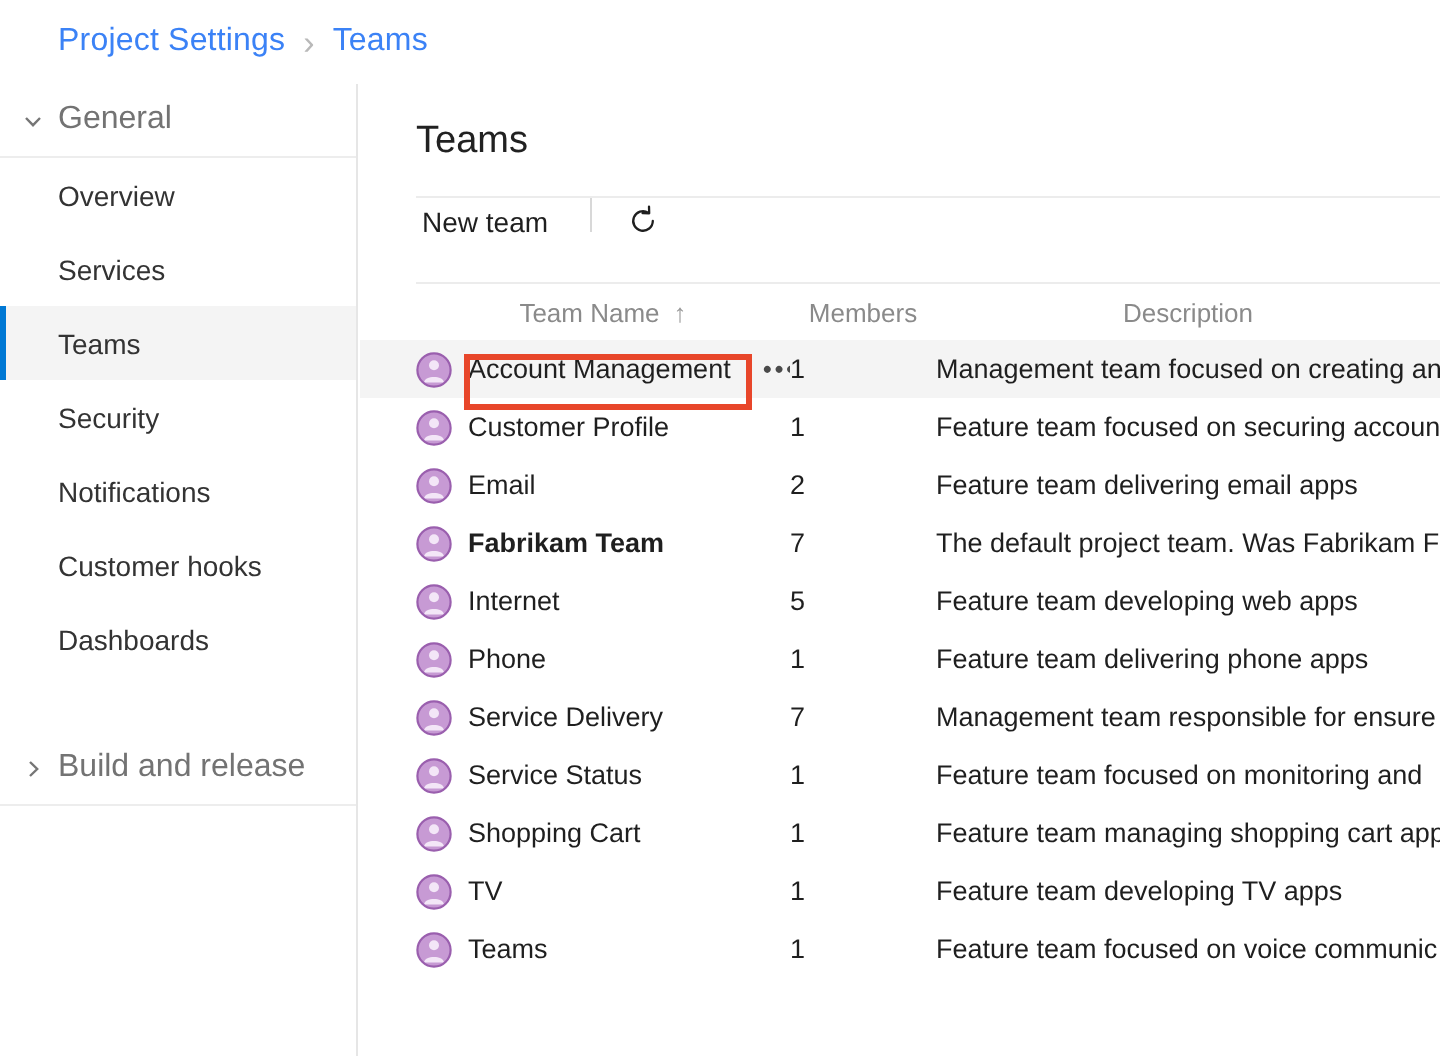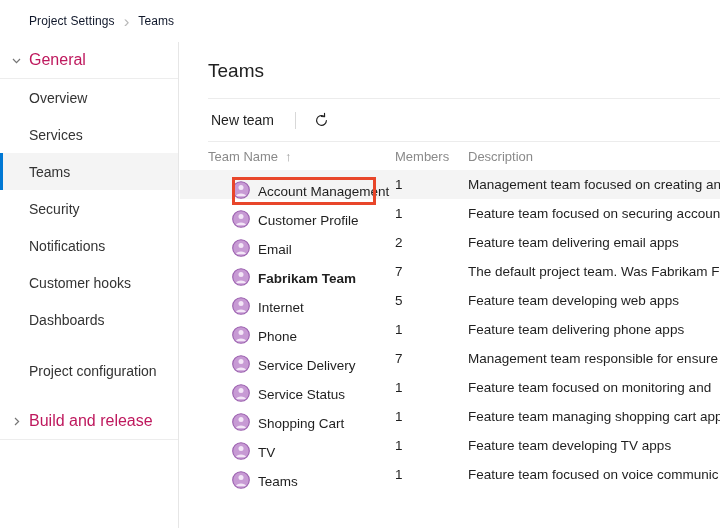--- a/index.html
+++ b/index.html
@@ -27,22 +27,22 @@
     top: 0;
     width: 720px;
     height: 42px;
     display: flex;
     align-items: center;
     padding-left: 29px;
     box-sizing: border-box;
     background: #ffffff;
   }
   .bc-item {
-    font-size: 12px;
-    color: #0f172a;
+    font-size: 16px;
+    color: #3b82f6;
     font-weight: 400;
     letter-spacing: 0.1px;
     white-space: nowrap;
   }
   .bc-sep {
     margin: 0 9px;
     font-size: 17px;
     color: #b9b9b9;
     line-height: 1;
   }
@@ -74,21 +74,21 @@
     height: 17px;
     display: inline-flex;
     align-items: center;
     justify-content: center;
     margin-right: 4px;
     flex: 0 0 auto;
   }
   .nav-group-header .chev svg { display: block; }
   .nav-group-title {
     font-size: 16px;
-    color: #be185d;
+    color: #737373;
     font-weight: 400;
     white-space: nowrap;
   }
 
   .nav-item {
     position: relative;
     height: 37px;
     display: flex;
     align-items: center;
     padding-left: 29px;
@@ -138,21 +138,20 @@
     margin-top: 18px;
     height: 1px;
     background: #ececec;
     margin-left: 28px;
     margin-right: 0;
   }
 
   .toolbar {
     height: 42px;
     display: flex;
-    align-items: center;
     padding-left: 28px;
     box-sizing: border-box;
   }
   .toolbar-btn {
     font-size: 14px;
     color: #1f1f1f;
     cursor: pointer;
     padding: 4px 3px;
     white-space: nowrap;
   }
@@ -183,21 +182,21 @@
     width: 100%;
     border-collapse: collapse;
     table-layout: fixed;
   }
   .tbl col.c-name  { width: 215px; }
   .tbl col.c-mem   { width: 73px; }
   .tbl col.c-desc  { width: auto; }
 
   .tbl thead th {
     height: 28px;
-    text-align: left;
+    text-align: center;
     font-weight: 400;
     font-size: 13px;
     color: #8a8a8a;
     padding: 0;
     vertical-align: middle;
     white-space: nowrap;
   }
   .tbl thead th.h-name { padding-left: 28px; }
   .sort-arrow {
     display: inline-block;
@@ -213,26 +212,25 @@
     padding: 0;
     font-size: 13.5px;
     color: #1f1f1f;
     vertical-align: middle;
     white-space: nowrap;
     overflow: hidden;
   }
 
   .name-cell {
     display: flex;
-    align-items: flex-end;
+    align-items: center;
     padding-left: 28px;
     box-sizing: border-box;
     position: relative;
     height: 29px;
-    margin-left: 24px;
   }
   .team-avatar {
     width: 18px;
     height: 18px;
     flex: 0 0 auto;
     margin-right: 8px;
     display: inline-flex;
     align-items: center;
     justify-content: center;
   }
@@ -308,23 +306,20 @@
     <div class="nav-item">
       <span class="nav-label">Customer hooks</span>
     </div>
     <div class="nav-item">
       <span class="nav-label">Dashboards</span>
     </div>
 
     <div class="nav-spacer"></div>
 
 
-    <div class="nav-item">
-      <span class="nav-label">Project configuration</span>
-    </div>
 
     <div class="nav-spacer"></div>
 
     <div class="nav-group-header">
       <span class="chev">
         <svg width="13" height="13" viewBox="0 0 13 13">
           <path d="M5 3 L8.6 6.5 L5 10" fill="none" stroke="#767676" stroke-width="1.2"></path>
         </svg>
       </span>
       <span class="nav-group-title">Build and release</span>

